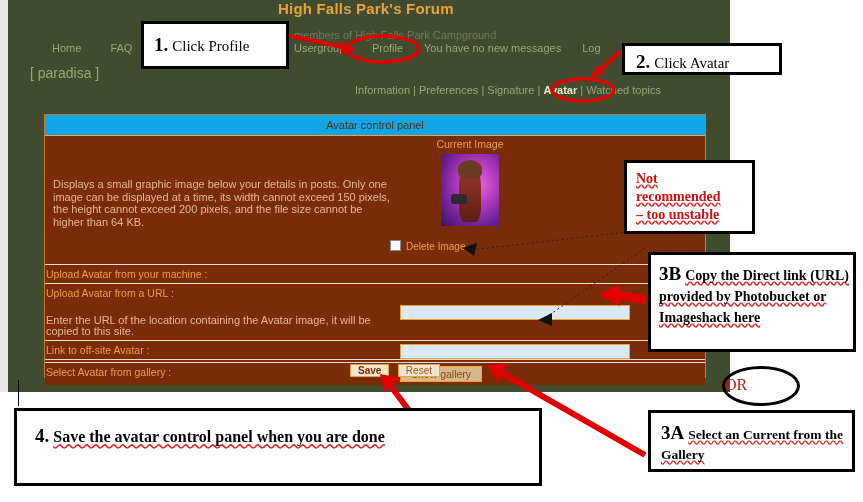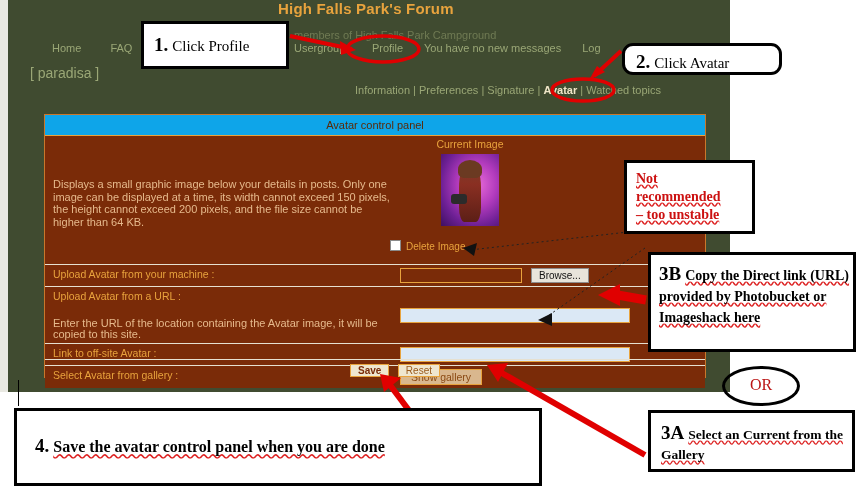--- a/index.html
+++ b/index.html
@@ -107,21 +107,21 @@
     display:inline-block;width:9px;height:9px;background:#fff;
     border:1px solid #8a8a8a;vertical-align:-1px;margin-right:5px;
   }
 
   .rows{position:absolute;left:0;top:128px;width:660px;}
   .row{
     display:flex;border-top:1px solid #e6e0d0;
     background:#7a2b08;
   }
   .row .lbl{
-    width:345px;box-sizing:border-box;padding:3px 0 3px 8px;
+    width:345px;box-sizing:border-box;padding:3px 0 3px 1px;
     color:#e8a33d;font-size:10.5px;line-height:12px;
   }
   .row .lbl .sub{color:#e6b98c;font-size:11px;display:block;line-height:11px;margin-top:16px;}
   .row .fld{
     flex:1;box-sizing:border-box;padding:3px 0 3px 10px;
     display:flex;align-items:center;
   }
   .inp-file{
     width:120px;height:13px;background:#7a2b08;border:1px solid #e8a33d;
   }
@@ -157,36 +157,36 @@
     position:absolute;background:#ffffff;border:3px solid #000;
     box-sizing:border-box;
     font-family:"Liberation Serif", serif;
     color:#000;
   }
   .note .num{font-size:19px;font-weight:bold;font-family:"Liberation Serif",serif;}
   .sq{ text-decoration: underline; text-decoration-color:#d22; text-decoration-style: wavy; text-decoration-skip-ink:none;}
 
   #note1{left:141px;top:21px;width:148px;height:48px;padding:10px 0 0 10px;}
   #note1 .t{font-size:15px;text-align:center;}
-  #note2{left:622px;top:43px;width:160px;height:32px;padding:5px 0 0 11px;border-radius:11px;}
+  #note2{left:622px;top:43px;width:160px;height:32px;padding:5px 0 0 11px;}
   #note2 .t{font-size:15px;}
   #note3{left:624px;top:160px;width:131px;height:74px;padding:7px 0 0 9px;}
   #note3 .t{font-size:14px;color:#cc1111;line-height:18px;font-weight:bold;}
   #note4{left:648px;top:252px;width:208px;height:100px;padding:8px 0 0 8px;}
   #note4 .t{font-size:14px;line-height:21px;font-weight:bold;}
   #note5{left:648px;top:410px;width:207px;height:62px;padding:9px 0 0 10px;}
   #note5 .t{font-size:13.5px;line-height:20px;font-weight:bold;}
-  #note6{left:14px;top:408px;width:528px;height:78px;padding:24px 0 0 18px;}
+  #note6{left:14px;top:408px;width:528px;height:78px;padding:14px 0 0 18px;}
   #note6 .t{font-size:16px;font-weight:bold;}
 
   .or-oval{
     position:absolute;left:722px;top:366px;width:72px;height:34px;
     border:3px solid #000;border-radius:50%;
     color:#bb1515;font-family:"Liberation Serif",serif;font-size:16px;
-    text-align:center;line-height:32px;background:transparent;
+    text-align:left;line-height:32px;background:transparent;
   }
 
   
   svg.ovl{position:absolute;left:0;top:0;width:863px;height:502px;pointer-events:none;}
 </style>
 </head>
 <body>
 
 <div id="root">
 
@@ -241,24 +241,20 @@
         <div class="del-row">
           <span class="chk"></span><span>Delete Image</span>
         </div>
 
         <div class="rows">
 
           <div class="row">
             <div class="lbl">
               <span>Upload Avatar from your machine :</span>
             </div>
-            <div class="fld">
-              <span class="inp-file"></span>
-              <span class="btn-browse">Browse...</span>
-            </div>
           </div>
 
           <div class="row">
             <div class="lbl">
               <span>Upload Avatar from a URL :</span>
               <span class="sub">Enter the URL of the location containing the Avatar image, it will be copied to this site.</span>
             </div>
             <div class="fld">
               <span class="inp-url"></span>
             </div>

